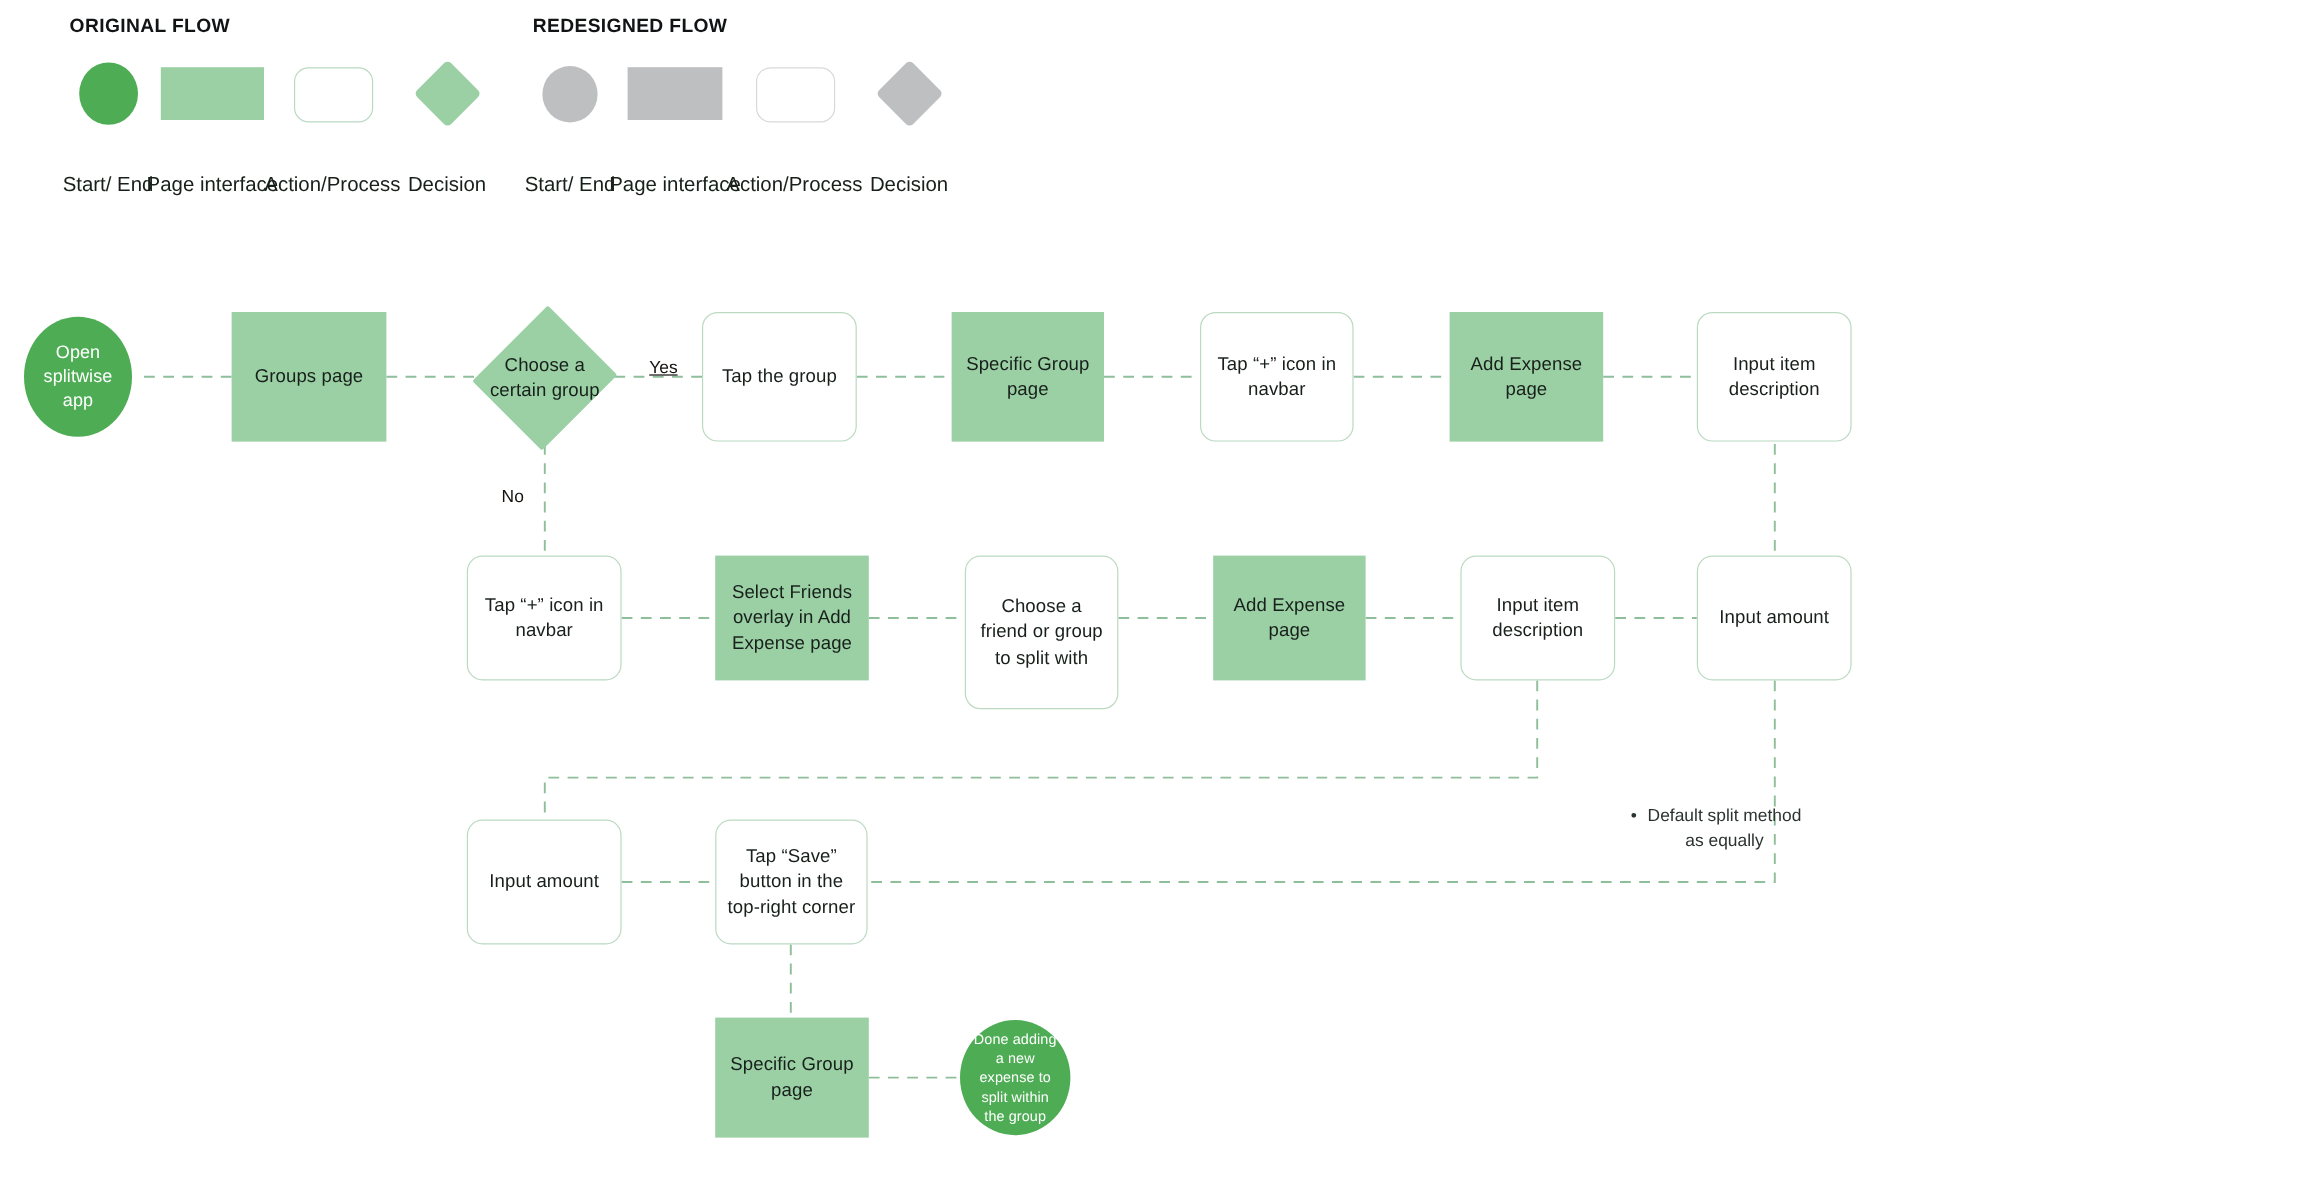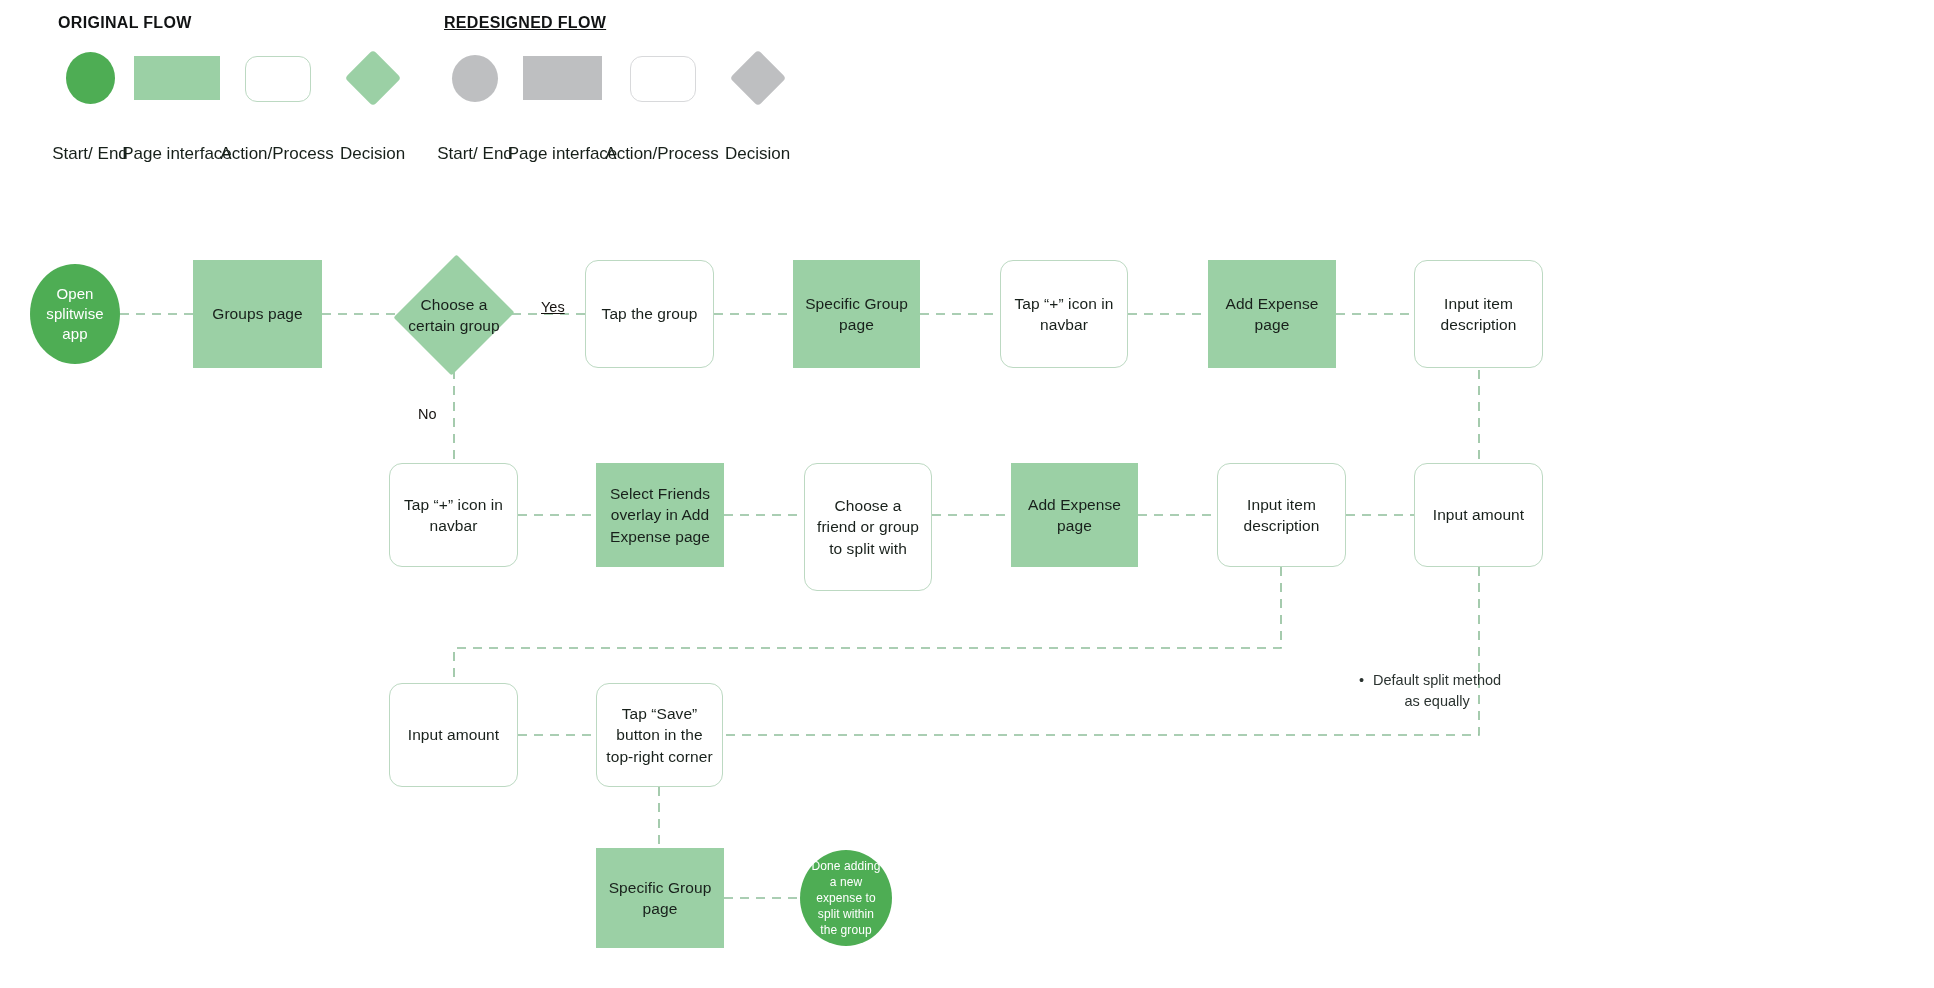--- a/index.html
+++ b/index.html
@@ -66,21 +66,21 @@
   .note .bullet{position:absolute;left:-14px;top:0px;}
 
   svg.links{position:absolute;left:0;top:0;width:1934px;height:988px;pointer-events:none;}
 </style>
 </head>
 <body>
 
 <div id="stage">
 
   <div class="legend-title" style="left:58px;top:14px;">ORIGINAL FLOW</div>
-  <div class="legend-title" style="left:444px;top:14px;text-decoration:underline;">REDESIGNED FLOW</div>
+  <div class="legend-title" style="left:444px;top:14px;">REDESIGNED FLOW</div>
 
   <div class="legend-item" style="left:58px;top:52px;width:64px;height:52px;">
     <div class="sh-circle" style="width:49px;height:52px;background:#4EAD54;margin:0 auto;"></div>
     <div class="legend-label">Start/ End</div>
   </div>
 
   <div class="legend-item" style="left:134px;top:56px;width:86px;height:44px;">
     <div class="sh-rect" style="width:86px;height:44px;background:#9BD0A5;"></div>
     <div class="legend-label" style="top:88px;">Page interface</div>
   </div>
@@ -141,21 +141,21 @@
       <path d="M1479 567 L1479 735 L722 735"></path>
 
       <path d="M518 735 L596 735"></path>
 
       <path d="M659 787 L659 848"></path>
 
       <path d="M724 898 L800 898"></path>
     </g>
   </svg>
 
-  <div class="node terminal" style="left:30px;top:264px;width:90px;height:100px;">
+  <div class="node terminal" style="left:20px;top:264px;width:90px;height:100px;">
     <span class="txt">Open splitwise app</span>
   </div>
 
   <div class="node page" style="left:193px;top:260px;width:129px;height:108px;">
     <span class="txt">Groups page</span>
   </div>
 
   <div class="node decision" style="left:396px;top:252px;width:116px;height:126px;">
     <span class="dia"></span>
     <span class="txt" style="width:116px;">Choose a certain group</span>

